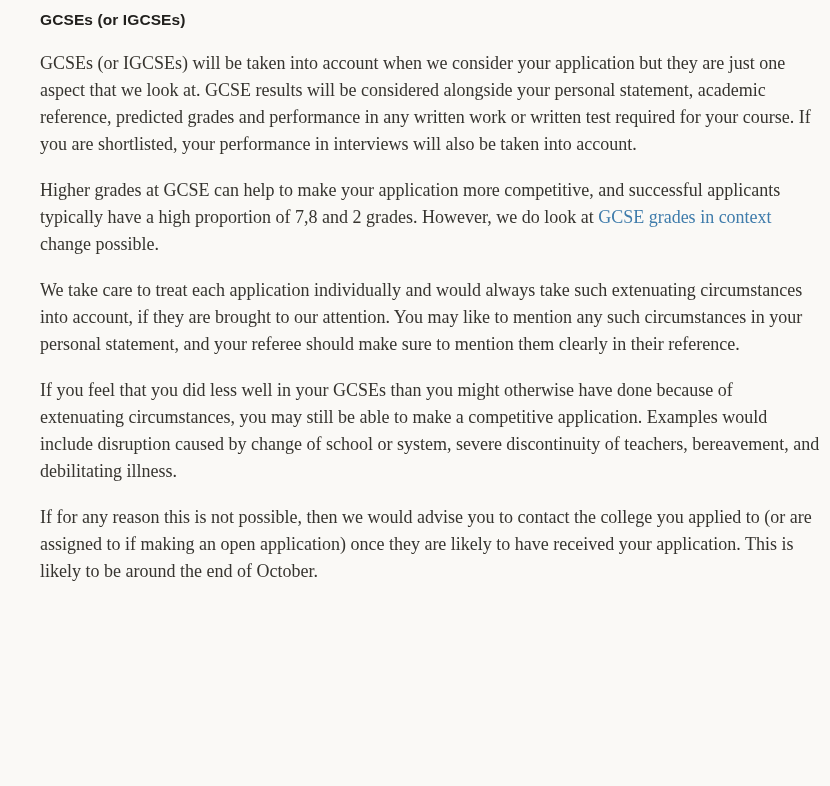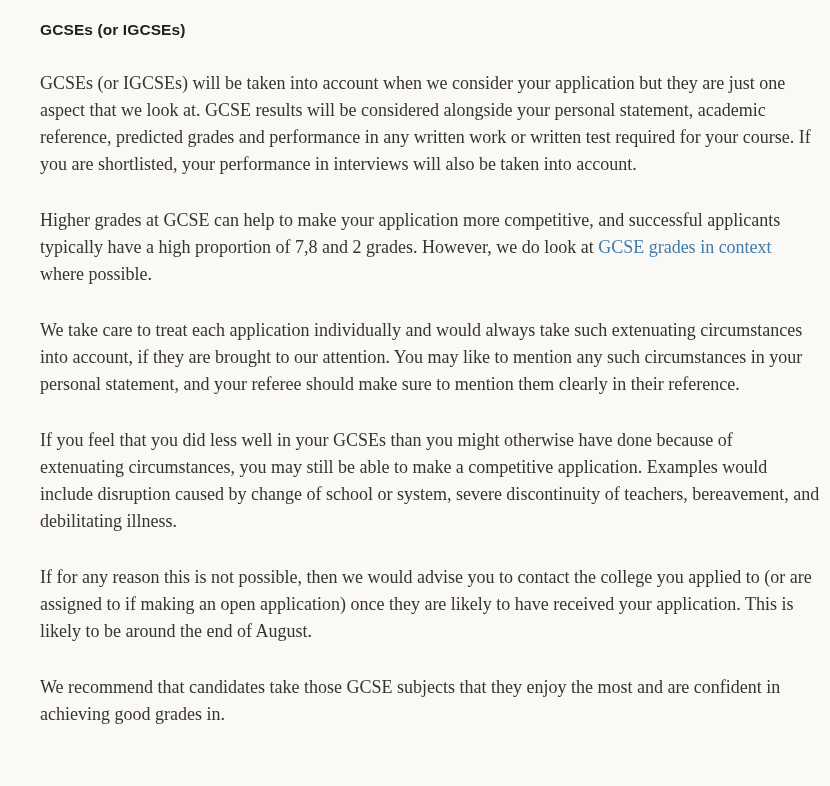--- a/index.html
+++ b/index.html
@@ -15,62 +15,61 @@
   }
   body {
     width: 830px;
     height: 786px;
     background: var(--bg);
     font-family: "Liberation Serif", "DejaVu Serif", serif;
     color: var(--text);
     overflow: hidden;
   }
   .content {
-    padding: 19px 10px 20px 40px;
+    padding: 9px 10px 20px 40px;
     width: 830px;
   }
   .content-inner {
     width: 780px;
   }
   h3.section-heading {
     font-family: "Liberation Sans", "DejaVu Sans", sans-serif;
     font-size: 15.5px;
     font-weight: 700;
     color: var(--heading);
     margin: 0;
     line-height: 22px;
     letter-spacing: 0.1px;
   }
   p.body-para {
     font-size: 18px;
     line-height: 27px;
-    margin: 29px 0 0 0;
+    margin: 19px 0 0 0;
     text-align: left;
   }
   a.inline-link {
     color: var(--link);
     text-decoration: none;
     cursor: pointer;
   }
 </style>
 </head>
 <body>
 
 <main class="content">
   <div class="content-inner">
 
     <h3 class="section-heading">GCSEs (or IGCSEs)</h3>
 
     <p class="body-para">GCSEs (or IGCSEs) will be taken into account when we consider your application but they are just one aspect that we look at. GCSE results will be considered alongside your personal statement, academic reference, predicted grades and performance in any written work or written test required for your course. If you are shortlisted, your performance in interviews will also be taken into account.</p>
 
-    <p class="body-para"><span>Higher grades at GCSE can help to make your application more competitive, and successful applicants typically have a high proportion of 7,8 and 2 grades. However, we do look at </span><a href="#" class="inline-link">GCSE grades in context</a><span> where possible.</span></p>
+    <p class="body-para"><span>Higher grades at GCSE can help to make your application more competitive, and successful applicants typically have a high proportion of 7,8 and 2 grades. However, we do look at </span><a href="#" class="inline-link">GCSE grades in context</a><span> change possible.</span></p>
 
     <p class="body-para">We take care to treat each application individually and would always take such extenuating circumstances into account, if they are brought to our attention. You may like to mention any such circumstances in your personal statement, and your referee should make sure to mention them clearly in their reference.</p>
 
     <p class="body-para">If you feel that you did less well in your GCSEs than you might otherwise have done because of extenuating circumstances, you may still be able to make a competitive application. Examples would include disruption caused by change of school or system, severe discontinuity of teachers, bereavement, and debilitating illness.</p>
 
-    <p class="body-para">If for any reason this is not possible, then we would advise you to contact the college you applied to (or are assigned to if making an open application) once they are likely to have received your application. This is likely to be around the end of August.</p>
+    <p class="body-para">If for any reason this is not possible, then we would advise you to contact the college you applied to (or are assigned to if making an open application) once they are likely to have received your application. This is likely to be around the end of October.</p>
 
 
-    <p class="body-para">We recommend that candidates take those GCSE subjects that they enjoy the most and are confident in achieving good grades in.</p>
 
   </div>
 </main>
 
 </body></html>

